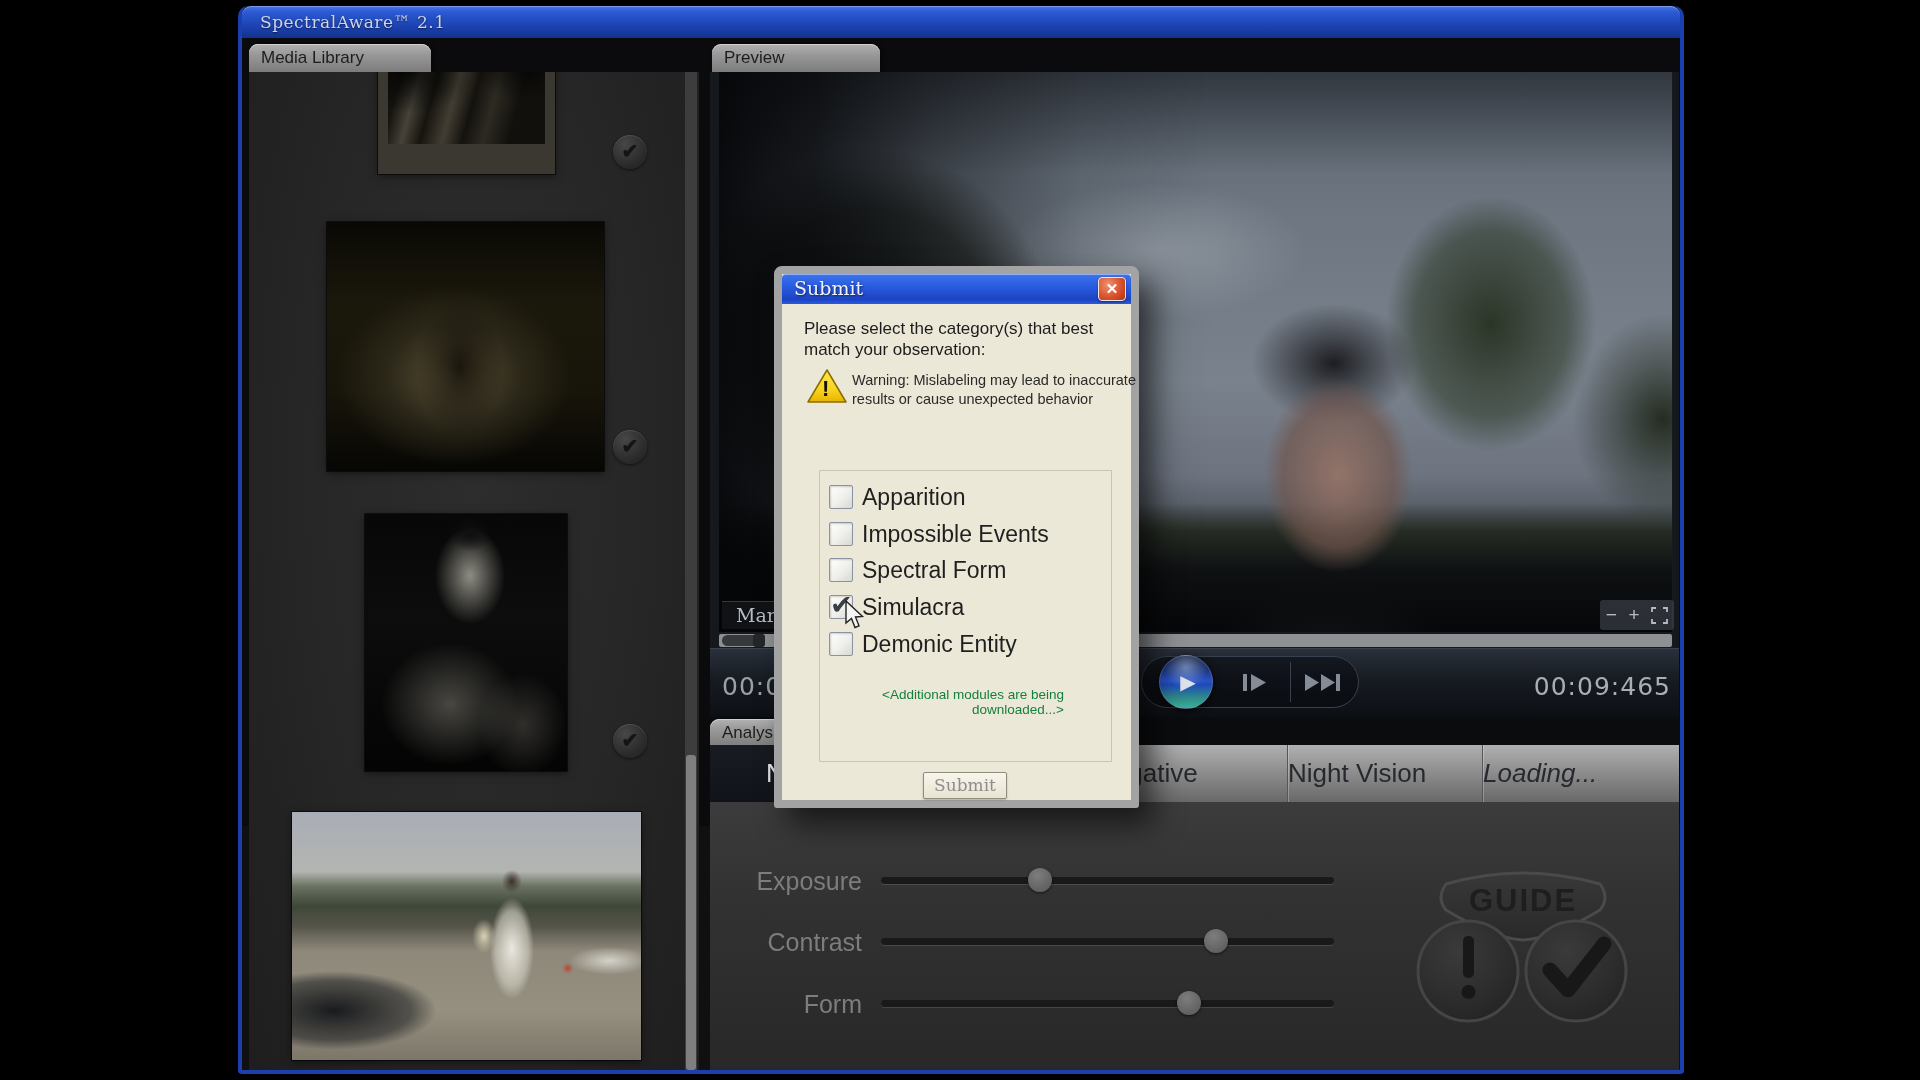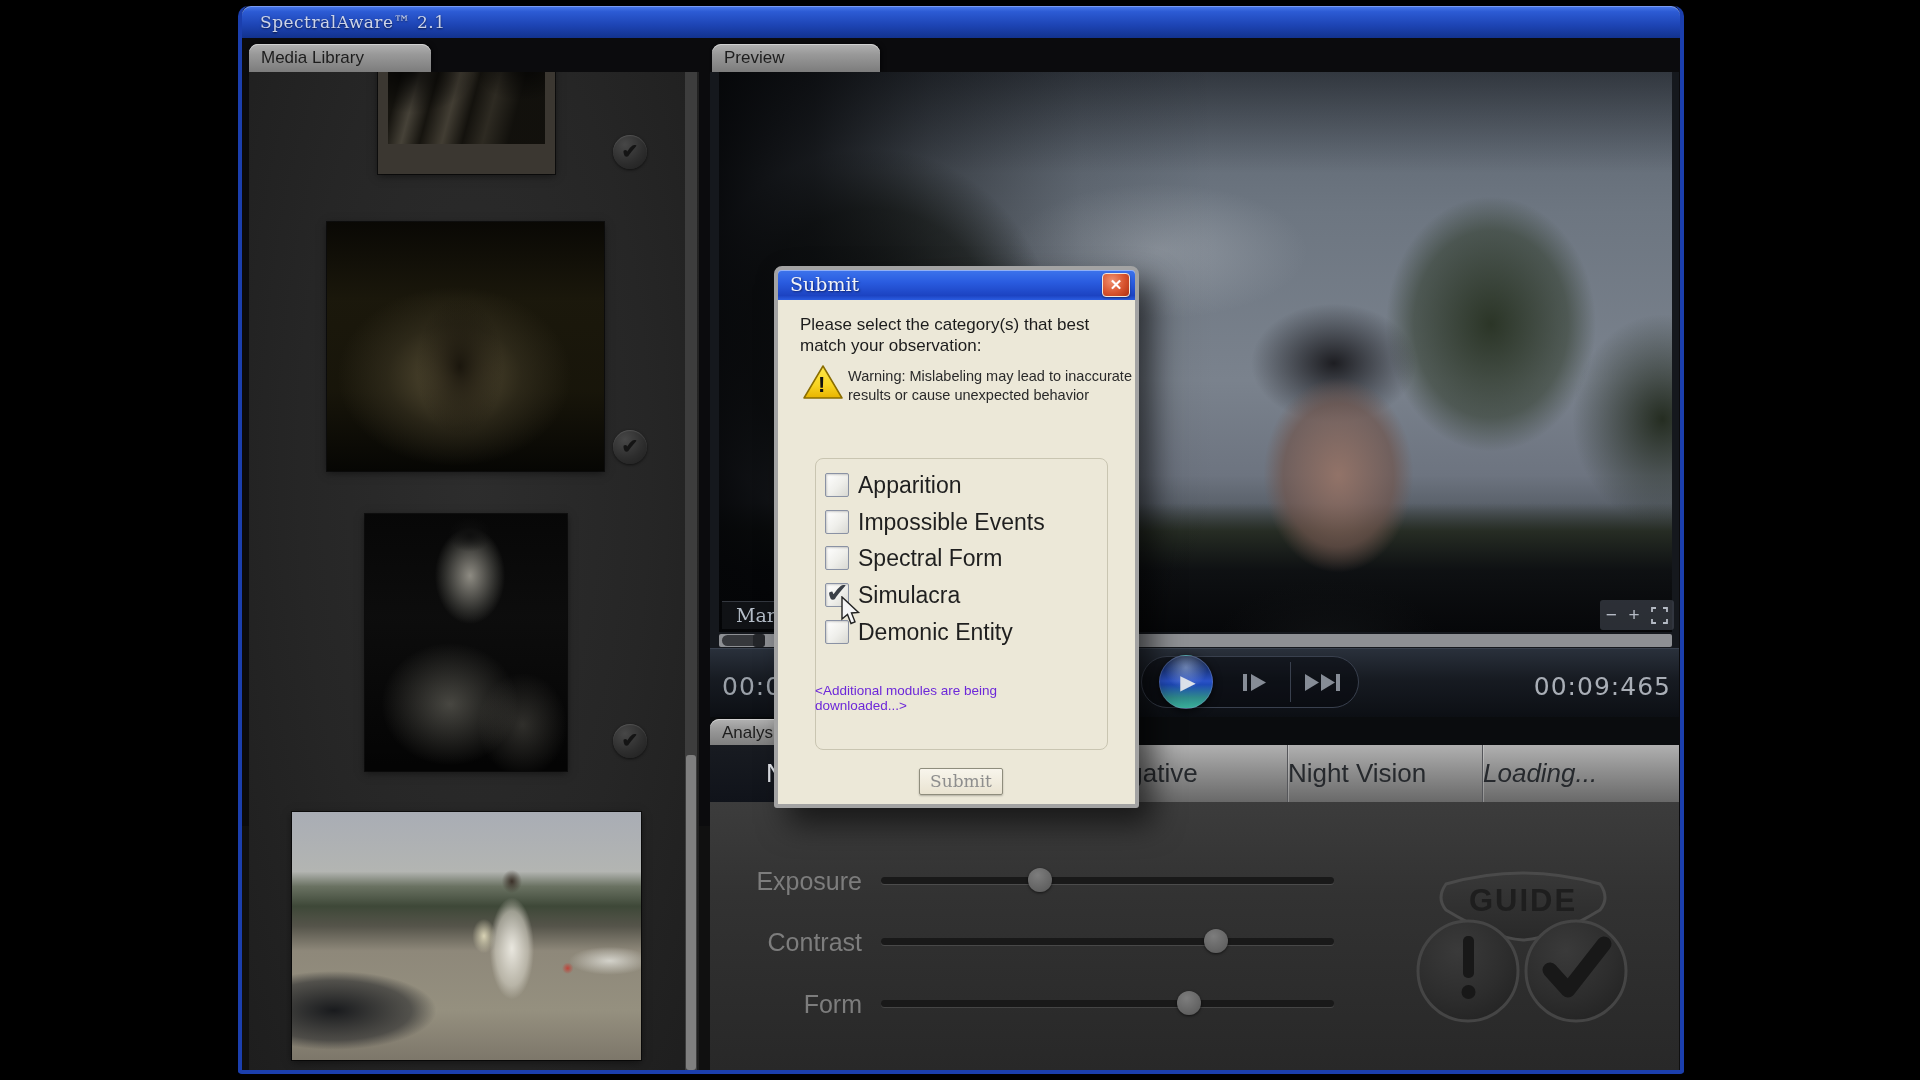--- a/index.html
+++ b/index.html
@@ -137,47 +137,47 @@
   .slider-track { position:absolute; left:171px; top:14px; width:453px; height:7px; background:#191919;
      border-radius:4px; box-shadow:0 1px 0 rgba(255,255,255,.12); }
   .slider-handle { position:absolute; top:3px; width:24px; height:24px; border-radius:50%;
      background:radial-gradient(circle at 40% 30%, #7d7d7d, #626262 70%, #525252 100%);
      transform:translate(-50%,-50%); box-shadow:0 1px 3px rgba(0,0,0,.6); }
   .row-exposure { top:61px; } .row-contrast { top:122px; } .row-noise { top:184px; }
   .guide-wrap { position:absolute; left:694px; top:56px; width:240px; height:180px; }
 
   
   .dialog { position:absolute; left:774px; top:266px; width:365px; height:542px;
-     background:#ece8d8; border:4px solid #a3a3a3; border-radius:8px 8px 3px 3px;
+     background:#ece8d8; border:8px solid #a3a3a3; border-radius:8px 8px 3px 3px;
      box-shadow:14px 16px 30px rgba(0,0,0,.6); z-index:50; }
   .dlg-titlebar { position:absolute; left:0; top:0; width:100%; height:30px; border-radius:4px 4px 0 0;
      background:linear-gradient(180deg,#3d74ec 0%,#2a5ce0 40%,#1c43c2 85%,#2a5ce0 100%);
      box-shadow:inset 0 1px 0 rgba(200,215,255,.6); }
   .dlg-title { position:absolute; left:12px; top:3px; font-family:"DejaVu Serif", serif; font-size:19px;
      color:#f2f3f8; text-shadow:1px 1px 2px rgba(0,0,30,.55); }
   .dlg-close { position:absolute; right:5px; top:3px; width:28px; height:24px; border-radius:4px;
      background:radial-gradient(circle at 35% 30%, #f09070, #d8542e 55%, #b03012 100%);
      border:1px solid #f0e6dc; color:#fff; font-size:15px; font-weight:bold; text-align:center; line-height:22px;
      box-shadow:0 1px 2px rgba(0,0,0,.4); }
   .dlg-prompt { position:absolute; left:22px; top:44px; width:322px; font-size:17px; line-height:21px; color:#1c1c1c; }
   .warn-icon { position:absolute; left:24px; top:94px; width:42px; height:38px; }
   .warn-mark { position:absolute; left:16px; top:8px; font-size:22px; font-weight:bold; color:#111; }
   .dlg-warning { position:absolute; left:70px; top:97px; width:288px; font-size:14.5px; line-height:19px; color:#2a2a2a; }
-  .groupbox { position:absolute; left:37px; top:188px; width:293px; height:292px;
-     border:1px solid #c9c5b1; border-radius:8px; }
+  .groupbox { position:absolute; left:37px; top:196px; width:293px; height:292px;
+     border:1px solid #c9c5b1; border-radius:0; }
   .opt { position:absolute; left:9px; height:30px; }
   .opt-0{top:12px;} .opt-1{top:49px;} .opt-2{top:85px;} .opt-3{top:122px;} .opt-4{top:159px;}
   .cb { position:absolute; left:0; top:2px; width:24px; height:24px; border:1px solid #8a92a4; border-radius:2px;
      background:linear-gradient(135deg,#ffffff 0%,#efefeb 55%,#d9d9d3 100%);
      box-shadow:inset 1px 1px 2px rgba(0,0,0,.18); }
   .cb .mark { display:none; position:absolute; left:0px; top:-7px; font-size:27px; color:#3a3f46; }
   .cb.checked .mark { display:block; }
   .opt-label { position:absolute; left:33px; top:1px; font-size:23px; color:#1f1f1f; white-space:nowrap; }
-  .dlg-status { position:absolute; left:37px; top:413px; width:245px; text-align:left;
-     font-size:13.5px; color:#6d28d9; }
+  .dlg-status { position:absolute; left:37px; top:413px; width:245px; text-align:right;
+     font-size:13.5px; color:#15803d; }
   .dlg-submit { position:absolute; left:141px; top:498px; width:84px; height:27px;
      background:linear-gradient(180deg,#f8f5ec,#e9e3d1); border:1px solid #8f8d7d; border-radius:2px;
      font-family:"DejaVu Serif", serif; font-size:17px; color:#8e8e8e; text-align:center; line-height:25px;
      box-shadow:0 1px 2px rgba(0,0,0,.25); }
   .cursor { position:absolute; left:62px; top:326px; z-index:60; }
 </style>
 </head>
 <body>
 
 <div class="screen">

